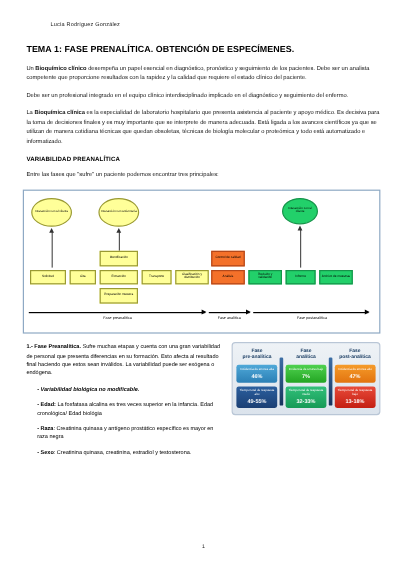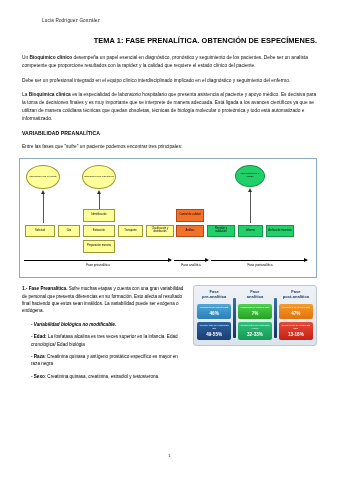--- a/index.html
+++ b/index.html
@@ -25,21 +25,21 @@
   }
   .author {
     font-size: 4.6px;
     letter-spacing: 0.15px;
     color: #222;
     margin: 0 0 13px 20px;
   }
   h1.doc-title {
     font-size: 7.4px;
     font-weight: bold;
-    text-align: right;
+    text-align: left;
     margin: 0 0 9px 0;
     letter-spacing: 0.05px;
     color: #000;
   }
   p.body-par {
     font-size: 4.8px;
     line-height: 1.62;
     margin: 0 0 7px 0;
     text-align: left;
     color: #111;

